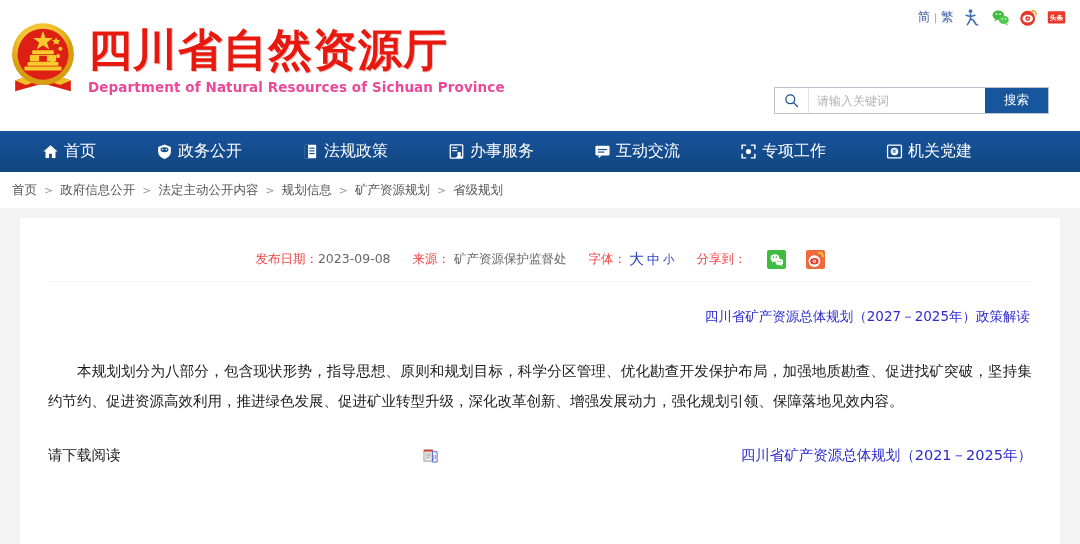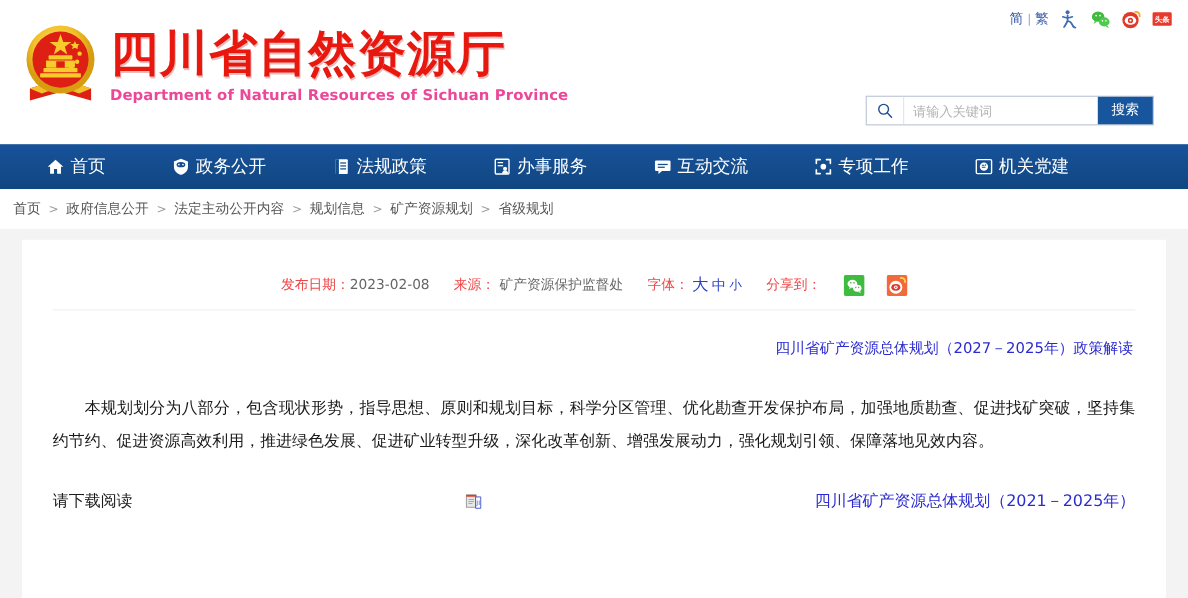--- a/index.html
+++ b/index.html
@@ -24,21 +24,21 @@
   .lang {
     font-size: 12.5px; color: #3b5ca8; letter-spacing: .5px;
     font-family: "DejaVu Sans", sans-serif;
     display: flex; align-items: center; gap: 3px;
   }
   .lang .sep { color: #9aa7c4; font-size: 11px; }
   .lang span { cursor: pointer; }
   .ticon { width: 19px; height: 19px; display: block; }
 
   .brand {
-    position: absolute; left: 16px; top: 14px;
+    position: absolute; left: 4px; top: 14px;
     display: flex; align-items: center; gap: 6px;
   }
   .emblem { width: 78px; height: 85px; flex: 0 0 78px; }
   .brand-txt { padding-top: 6px; }
   .brand-cn {
     font-family: "DejaVu Sans", sans-serif;
     font-size: 44px; line-height: 52px; font-weight: 700;
     color: #e8180f; letter-spacing: 1px;
     text-shadow: 1px 1px 0 rgba(150,0,0,.25);
   }
@@ -57,21 +57,21 @@
     width: 34px; display: flex; align-items: center; justify-content: center;
     border-right: 1px solid #dfe4ec;
   }
   .s-input {
     width: 176px; border: 0; outline: 0;
     font-size: 12px; color: #333; padding: 0 8px;
     font-family: "DejaVu Sans", sans-serif; background: transparent;
   }
   .s-input::placeholder { color: #b3b3b3; }
   .s-btn {
-    width: 50px; background: #17559c; color: #fff;
+    width: 63px; background: #17559c; color: #fff;
     font-size: 12.5px; border: 0; cursor: pointer;
     font-family: "DejaVu Sans", sans-serif;
     display: flex; align-items: center; justify-content: center;
   }
 
   
   .nav {
     width: 1080px; height: 41px;
     background: #134d8e;
     background: linear-gradient(180deg,#17529a 0%,#114680 100%);
@@ -325,21 +325,21 @@
   <span class="gt">&gt;</span>
   <a>省级规划</a>
 </div>
 
 <div class="page">
   <div class="card">
 
 
     <div class="meta">
       <div>
-        <span class="lbl">发布日期：</span><span class="m-val">2023-02-08</span>
+        <span class="lbl">发布日期：</span><span class="m-val">2023-09-08</span>
       </div>
       <div>
         <span class="lbl">来源：</span>
         <span class="m-val">矿产资源保护监督处</span>
       </div>
       <div class="fonts">
         <span class="lbl">字体：</span>
         <span class="fs fs-l">大</span>
         <span class="fs fs-m">中</span>
         <span class="fs fs-s">小</span>

